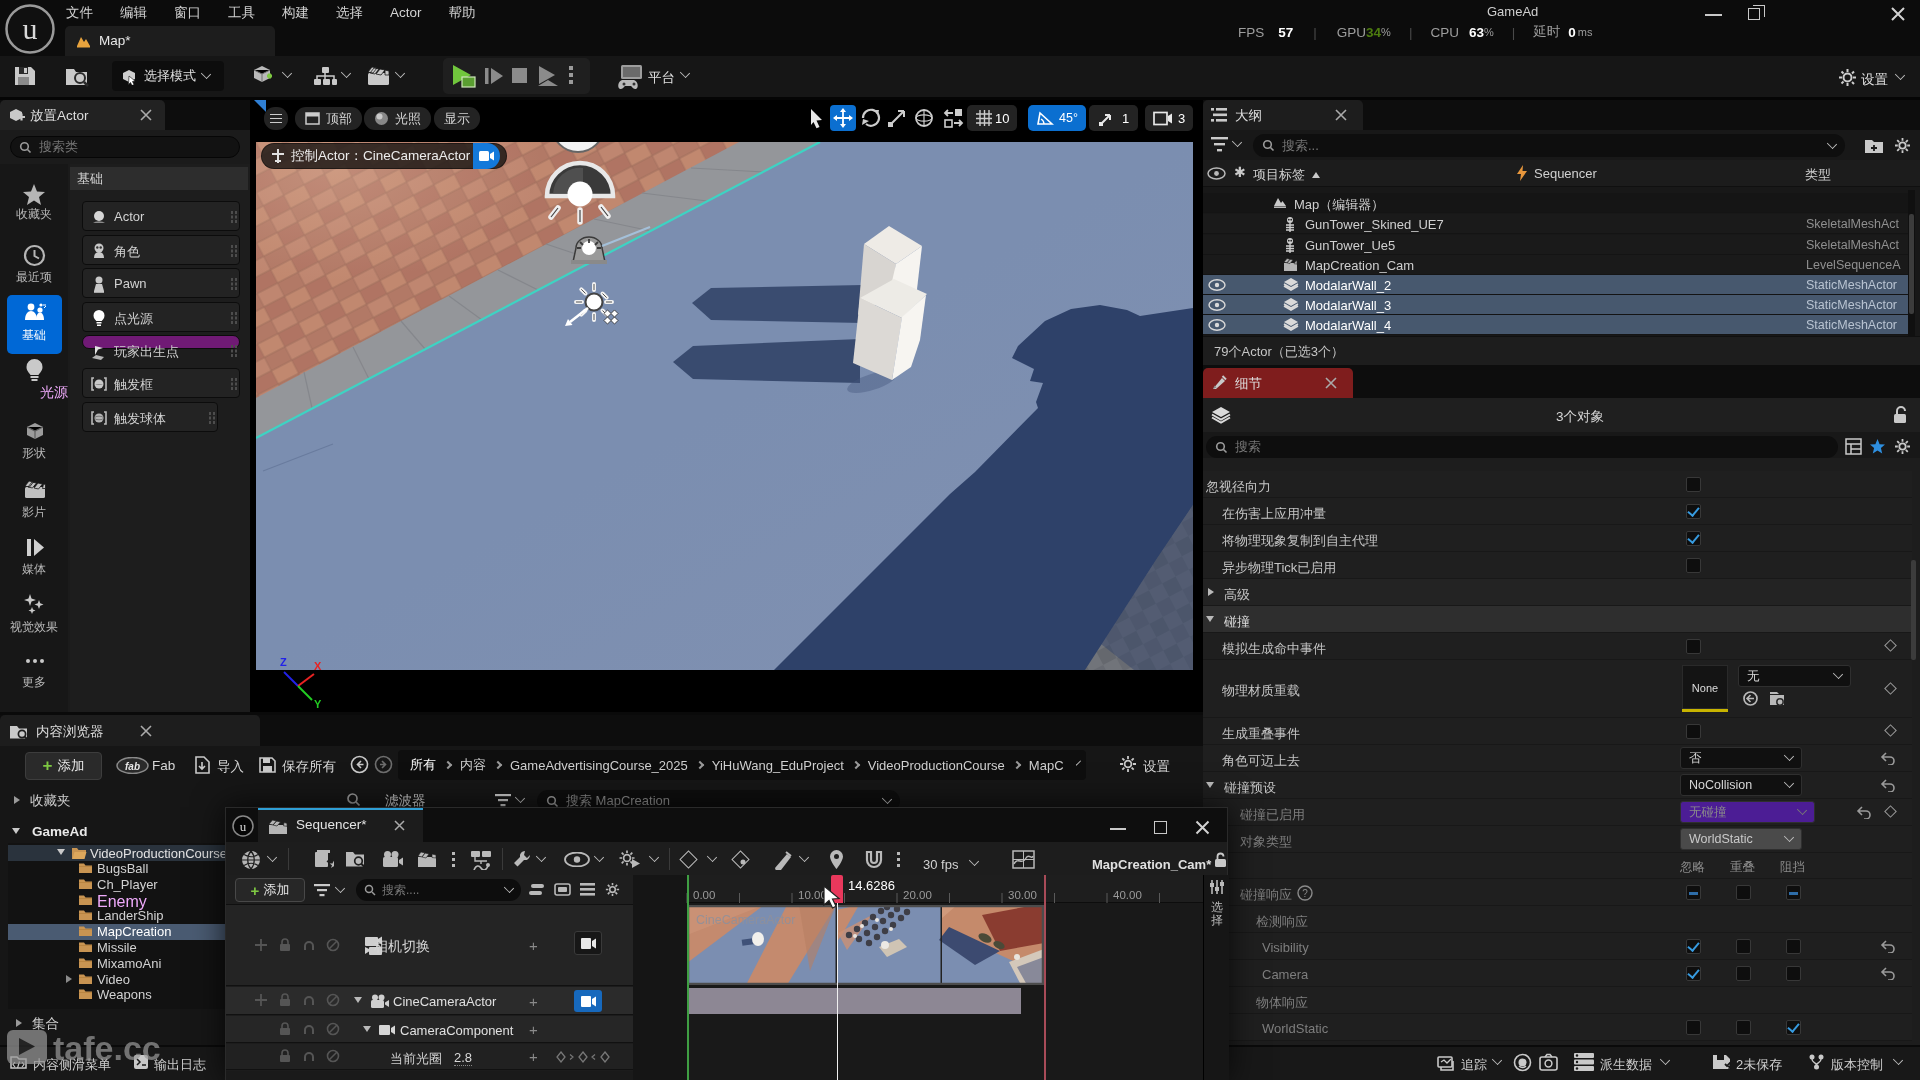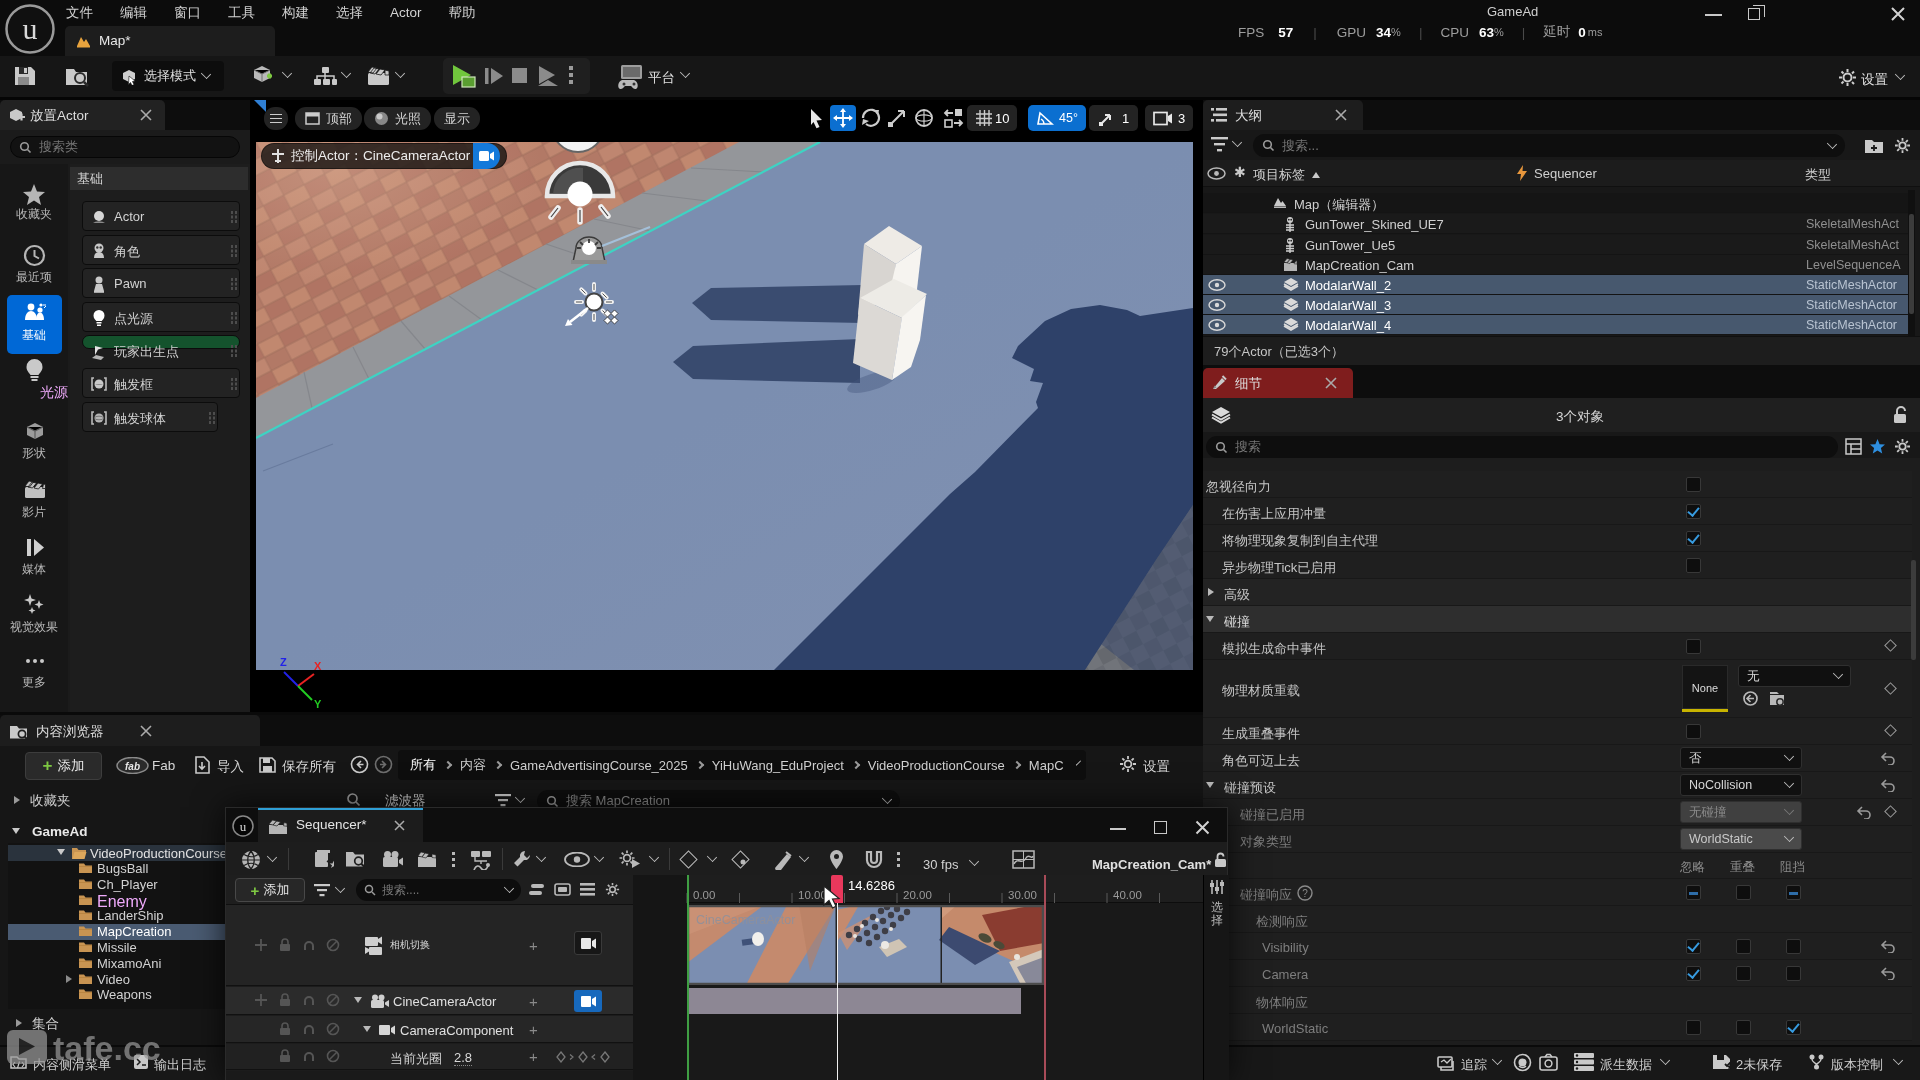--- a/index.html
+++ b/index.html
@@ -45,21 +45,21 @@
     </svg>
 <span class="ab" style="left:34px;top:7px;color:#e8e8e8;font-size:13.5px">Map*</span>
   </div>
 
 <div class="ab" style="left:1487px;top:4px;color:#cfcfcf;font-size:13px">GameAd</div>
 <div class="ab flex" style="left:1238px;top:22px;height:20px;font-size:13.5px;color:#9d9d9d">
 <span>FPS</span>
     <span style="color:#fff;margin-left:14px;font-weight:bold">57</span>
 <span style="margin-left:20px;color:#4a4a4a">|</span>
 <span style="margin-left:20px">GPU</span>
-    <span style="color:#ffffff;margin-left:10px;font-weight:bold">34</span>
+    <span style="color:#4d7c0f;font-weight:bold">34</span>
     <span style="font-size:11px">%</span>
 <span style="margin-left:18px;color:#4a4a4a">|</span>
 <span style="margin-left:18px">CPU</span>
     <span style="color:#fff;margin-left:10px;font-weight:bold">63</span>
     <span style="font-size:11px">%</span>
 <span style="margin-left:18px;color:#4a4a4a">|</span>
 <span style="margin-left:18px">延时</span>
     <span style="color:#fff;margin-left:8px;font-weight:bold">0</span>
     <span style="font-size:11px;margin-left:2px">ms</span>
   </div>
@@ -242,21 +242,21 @@
 </div>
 <div class="ab" style="left:82px;top:302px;width:158px;height:30px;background:#232323;border:1px solid #0c0c0c;border-radius:4px">
 <svg class="ab" style="left:7px;top:6px" width="18" height="18">
       <path d="M9 1 a5.5 5.5 0 0 1 5.5 5.5 c0 3-2 4.2-2.7 5.5 h-5.6 C5.5 10.7 3.5 9.5 3.5 6.5 A5.5 5.5 0 0 1 9 1" fill="#fff"></path>
       <rect x="6.5" y="13" width="5" height="1.5" fill="#fff"></rect>
       <rect x="7" y="15.5" width="4" height="1.5" fill="#fff"></rect>
     </svg>
 <span class="ab" style="left:31px;top:7px;color:#d2d2d2;font-size:13px">点光源</span>
 <div class="ab" style="right:6px;top:9px;width:2.5px;height:2.5px;background:#4d4d4d;box-shadow:4px 0 #4d4d4d,0 4.5px #4d4d4d,4px 4.5px #4d4d4d,0 9px #4d4d4d,4px 9px #4d4d4d"></div>
 </div>
-<div class="ab" style="left:82px;top:335px;width:158px;height:14px;background:#14532d;border:1px solid #0c0c0c;border-radius:8px">
+<div class="ab" style="left:82px;top:335px;width:158px;height:14px;background:#701a75;border:1px solid #0c0c0c;border-radius:8px">
 <svg class="ab" style="left:7px;top:6px" width="18" height="18">
       <path d="M2 16 l4 -3 l8 2 l-3 3 z" fill="#b5b5b5"></path>
       <path d="M5 13 v-9 l8 2 l-5 1.5 z" fill="#e3e3e3"></path>
     </svg>
 <span class="ab" style="left:31px;top:7px;color:#d2d2d2;font-size:13px">玩家出生点</span>
 <div class="ab" style="right:6px;top:9px;width:2.5px;height:2.5px;background:#4d4d4d;box-shadow:4px 0 #4d4d4d,0 4.5px #4d4d4d,4px 4.5px #4d4d4d,0 9px #4d4d4d,4px 9px #4d4d4d"></div>
 </div>
 <div class="ab" style="left:82px;top:368px;width:158px;height:30px;background:#232323;border:1px solid #0c0c0c;border-radius:4px">
 <svg class="ab" style="left:7px;top:6px" width="18" height="18">
       <path d="M4 3 h-2 v12 h2 M14 3 h2 v12 h-2" stroke="#bbb" stroke-width="1.6" fill="none"></path>
@@ -707,21 +707,21 @@
 <span class="ab" style="left:1224px;top:779px;color:#c6c6c6;font-size:13px">碰撞预设</span>
 <div class="ab flex" style="left:1680px;top:774px;width:122px;height:22px;background:#101010;border:1px solid #2f2f2f;border-radius:3px;padding:0 8px;justify-content:space-between">
       <span style="color:#d6d6d6;font-size:12.5px">NoCollision</span>
       <span class="chev" style="border-color:#bdbdbd"></span>
     </div>
 <svg class="ab" style="left:1880px;top:779px" width="16" height="13">
       <path d="M6 1 L2 5 L6 9 M2 5 h8 a4 4 0 0 1 0 8 h-2" fill="none" stroke="#9a9a9a" stroke-width="1.6"></path>
     </svg>
 <div class="ab" style="left:1203px;top:799px;width:709px;height:27px;background:#1f1f1f;border-bottom:1px solid #181818"></div>
 <span class="ab" style="left:1240px;top:806px;color:#7e7e7e;font-size:13px">碰撞已启用</span>
-<div class="ab flex" style="left:1680px;top:801px;width:122px;height:22px;background:#404040;border:1px solid #2f2f2f;border-radius:3px;padding:9px 8px;justify-content:space-between">
+<div class="ab flex" style="left:1680px;top:801px;width:135px;height:22px;background:#4c1d95;border:1px solid #2f2f2f;border-radius:3px;padding:9px 8px;justify-content:space-between">
       <span style="color:#8a8a8a;font-size:12.5px">无碰撞</span>
       <span class="chev" style="border-color:#777"></span>
     </div>
 <svg class="ab" style="left:1856px;top:806px" width="16" height="13">
       <path d="M6 1 L2 5 L6 9 M2 5 h8 a4 4 0 0 1 0 8 h-2" fill="none" stroke="#9a9a9a" stroke-width="1.6"></path>
     </svg>
 <div class="diam ab" style="left:1886px;top:807px"></div>
 <div class="ab" style="left:1203px;top:826px;width:709px;height:27px;background:#1f1f1f;border-bottom:1px solid #181818"></div>
 <span class="ab" style="left:1240px;top:833px;color:#7e7e7e;font-size:13px">对象类型</span>
 <div class="ab flex" style="left:1680px;top:828px;width:122px;height:22px;background:#4a4a4a;border:1px solid #2f2f2f;border-radius:3px;padding:0 8px;justify-content:space-between">
@@ -1138,21 +1138,21 @@
  <div class="ab" style="left:0;top:141px;width:407px;height:27px;background:#262626;border-bottom:1px solid #111"></div>
  <div class="ab" style="left:0;top:169px;width:407px;height:26px;background:#212121;border-bottom:1px solid #111"></div>
  <div class="ab" style="left:0;top:196px;width:407px;height:9px;background:#1a1a1a"></div>
  <g></g>
  <svg class="ab" style="left:138px;top:60px" width="22" height="20">
         <rect x="1" y="2" width="13" height="9" rx="1" fill="#cfcfcf"></rect>
         <path d="M14 4 l4 -2.5 v8 l-4 -2.5 z" fill="#cfcfcf"></path>
         <rect x="5" y="12" width="13" height="8" rx="1" fill="#cfcfcf"></rect>
         <path d="M5 14 l-4 -2 v7 l4 -2.5 z" fill="#cfcfcf"></path>
       </svg>
- <span class="ab" style="left:164px;top:63px;color:#d6d6d6;font-size:10px">相机切换</span>
+ <span class="ab" style="left:148px;top:63px;color:#d6d6d6;font-size:14px">相机切换</span>
  <span class="ab" style="left:303px;top:62px;color:#8a8a8a;font-size:15px">+</span>
  <div class="ab flex" style="left:348px;top:56px;width:28px;height:24px;background:#171717;border:1px solid #3a3a3a;border-radius:3px;justify-content:center">
   <svg width="15" height="11">
           <rect width="10" height="11" rx="1" fill="#e8e8e8"></rect>
           <path d="M11 3 l4 -2.5 v10 l-4 -2.5 z" fill="#e8e8e8"></path>
         </svg>
       </div>
  <span class="tri-d ab" style="left:128px;top:122px;border-top-color:#b9b9b9"></span>
  <svg class="ab" style="left:144px;top:119px" width="20" height="15">
         <circle cx="5" cy="3.5" r="3" fill="#cfcfcf"></circle>

